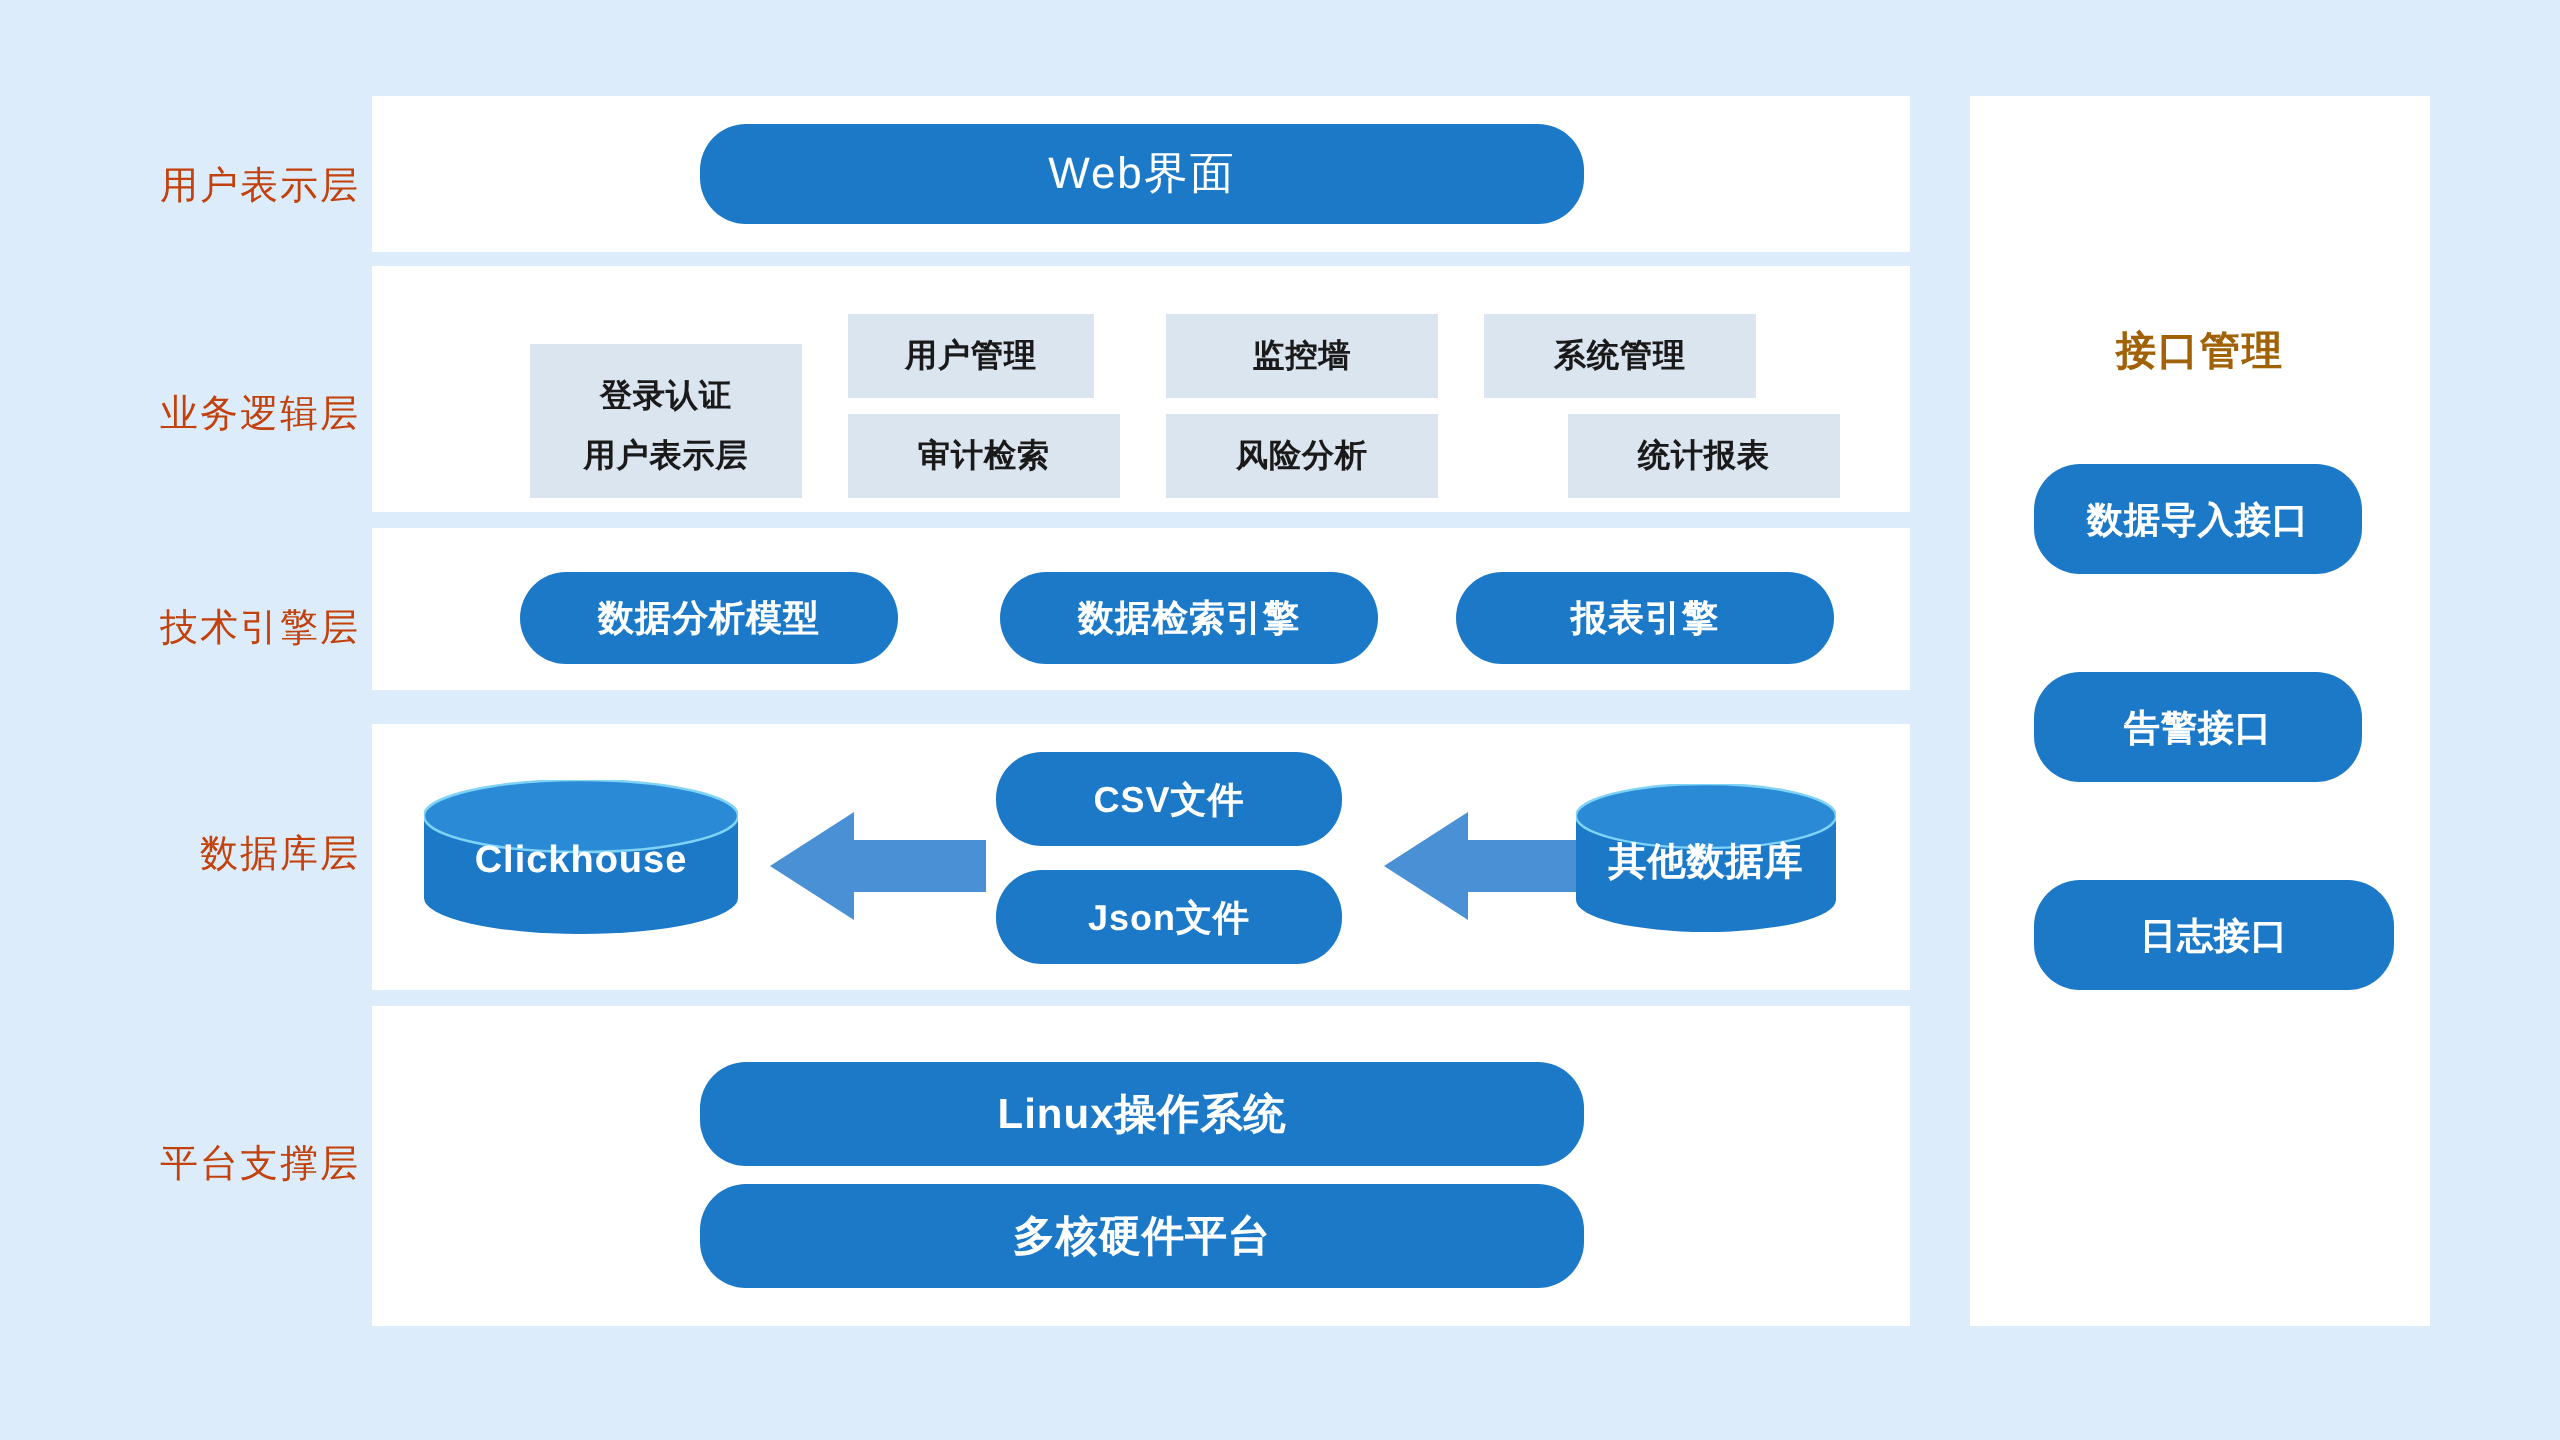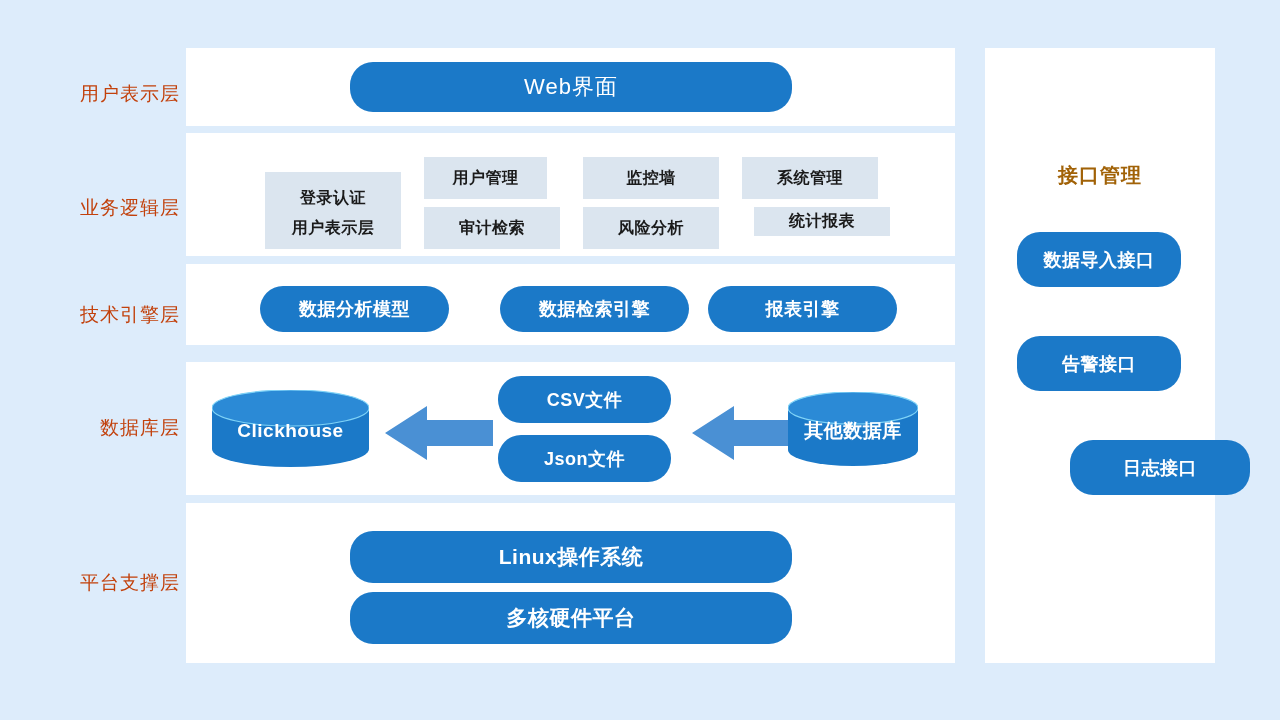--- a/index.html
+++ b/index.html
@@ -138,27 +138,27 @@
   <div class="panel" style="top:133px; height:123px"></div>
 
   <div class="grey-box" style="left:265px; top:172px; width:136px; height:52px">登录认证</div>
   <div class="grey-box" style="left:424px; top:157px; width:123px; height:42px">用户管理</div>
   <div class="grey-box" style="left:583px; top:157px; width:136px; height:42px">监控墙</div>
   <div class="grey-box" style="left:742px; top:157px; width:136px; height:42px">系统管理</div>
 
   <div class="grey-box" style="left:265px; top:207px; width:136px; height:42px">用户表示层</div>
   <div class="grey-box" style="left:424px; top:207px; width:136px; height:42px">审计检索</div>
   <div class="grey-box" style="left:583px; top:207px; width:136px; height:42px">风险分析</div>
-  <div class="grey-box" style="left:754px; top:207px; width:136px; height:29px">统计报表</div>
+  <div class="grey-box" style="left:784px; top:207px; width:136px; height:42px">统计报表</div>
 
   <div class="panel" style="top:264px; height:81px"></div>
 
   <div class="blue-box" style="left:260px; top:286px; width:189px; height:46px">数据分析模型</div>
   <div class="blue-box" style="left:500px; top:286px; width:189px; height:46px">数据检索引擎</div>
-  <div class="blue-box" style="left:708px; top:286px; width:189px; height:46px">报表引擎</div>
+  <div class="blue-box" style="left:728px; top:286px; width:189px; height:46px">报表引擎</div>
 
   <div class="panel" style="top:362px; height:133px"></div>
 
   <div class="cylinder" style="left:212px; top:390px; width:157px; height:77px">
     <svg width="157" height="77" viewBox="0 0 157 77">
       <path d="M0,18 L0,59 A78.5,18 0 0 0 157,59 L157,18 Z" fill="#1b79c8"></path>
       <ellipse cx="78.5" cy="18" rx="78.5" ry="18" fill="#2b8ad6"></ellipse>
       <ellipse cx="78.5" cy="18" rx="78.5" ry="18" fill="none" stroke="#7fd3f7" stroke-width="1.2"></ellipse>
     </svg>
     <div class="cyl-label">Clickhouse</div>
@@ -192,15 +192,15 @@
 
   <div class="blue-box" style="left:350px; top:531px; width:442px; height:52px; font-size:21px;">Linux操作系统</div>
   <div class="blue-box" style="left:350px; top:592px; width:442px; height:52px; font-size:21px;">多核硬件平台</div>
 
   <div class="panel-right"></div>
 
   <div class="panel-title">接口管理</div>
 
   <div class="blue-box" style="left:1017px; top:232px; width:164px; height:55px">数据导入接口</div>
   <div class="blue-box" style="left:1017px; top:336px; width:164px; height:55px">告警接口</div>
-  <div class="blue-box" style="left:1070px; top:440px; width:180px; height:55px">日志接口</div>
+  <div class="blue-box" style="left:1017px; top:440px; width:180px; height:55px">日志接口</div>
 
 </div>
 
 </body></html>

